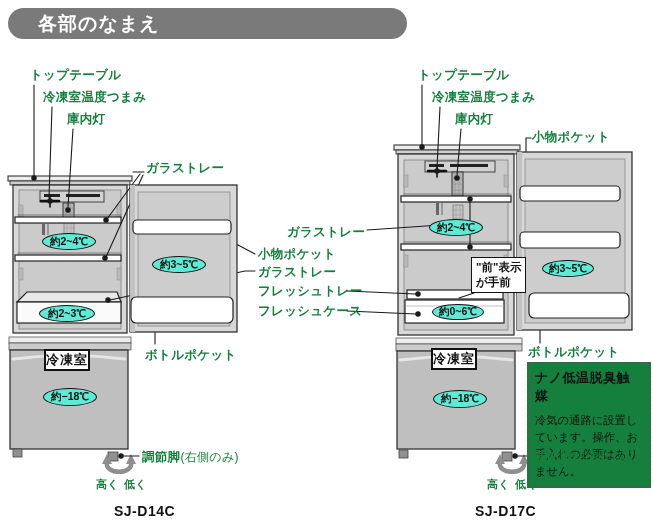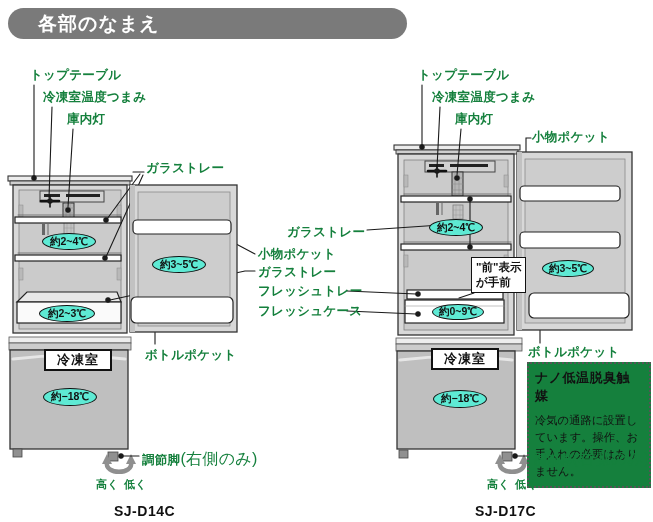--- a/index.html
+++ b/index.html
@@ -10,29 +10,29 @@
           border-radius:16px;color:#ffffff;font-size:19px;font-weight:bold;
           display:flex;align-items:center;padding-left:30px;box-sizing:border-box;z-index:2;
           letter-spacing:1px;}
   .lbl{position:absolute;font-size:12.5px;font-weight:bold;white-space:nowrap;z-index:2;
        letter-spacing:0.3px;color:#15803d;}
   .sm{font-size:11px;}
   .oval{position:absolute;border:1.6px solid #111;border-radius:50%;background:#5eead4;
         font-size:10.5px;font-weight:bold;display:flex;align-items:center;justify-content:center;
         white-space:nowrap;z-index:2;box-sizing:border-box;}
   .boxlabel{position:absolute;border:2px solid #111;background:#fff;font-size:13px;font-weight:bold;
-        padding:0px 11px;z-index:2;white-space:nowrap;letter-spacing:1px;}
+        padding:0px 0;z-index:2;white-space:nowrap;letter-spacing:1px;}
   .callout{position:absolute;border:1.8px solid #111;background:#fff;font-size:11.5px;font-weight:bold;
         line-height:1.3;padding:2px 4px;z-index:3;white-space:nowrap;}
   .nanobox{position:absolute;border:2px dotted #555;background:#15803d;width:124px;box-sizing:border-box;
         padding:5px 6px 6px 6px;z-index:2;}
   .nanobox .t{font-size:13px;font-weight:bold;margin-bottom:7px;letter-spacing:0.5px;}
   .nanobox .b{font-size:11.3px;line-height:1.5;}
   .model{position:absolute;font-size:14px;font-weight:bold;z-index:2;letter-spacing:0.5px;}
-  .note{font-weight:normal;font-size:16px;}
+  .note{font-weight:normal;font-size:12px;}
 </style>
 </head>
 <body>
 
 <div class="page">
 
   <div class="banner">
     <span>各部のなまえ</span>
   </div>
 
@@ -223,21 +223,21 @@
   <div class="lbl" style="left:418px;top:67px;">トップテーブル</div>
   <div class="lbl" style="left:432px;top:89px;">冷凍室温度つまみ</div>
   <div class="lbl" style="left:455px;top:111px;">庫内灯</div>
   <div class="lbl" style="left:532px;top:129px;">小物ポケット</div>
   <div class="oval" style="left:429px;top:219px;width:54px;height:17px;">約2~4℃</div>
   <div class="callout" style="left:471px;top:257px;">
     <div>"前"表示</div>
     <div>が手前</div>
   </div>
   <div class="oval" style="left:542px;top:260px;width:52px;height:17px;">約3~5℃</div>
-  <div class="oval" style="left:432px;top:304px;width:52px;height:16px;">約0~9℃</div>
+  <div class="oval" style="left:432px;top:304px;width:52px;height:16px;">約0~6℃</div>
   <div class="boxlabel" style="left:431px;top:348px;">冷凍室</div>
   <div class="oval" style="left:433px;top:390px;width:54px;height:18px;">約−18℃</div>
   <div class="lbl" style="left:528px;top:344px;">ボトルポケット</div>
   <div class="nanobox" style="left:527px;top:362px;">
     <div class="t">ナノ低温脱臭触媒</div>
     <div class="b">冷気の通路に設置しています。操作、お手入れの必要はありません。</div>
   </div>
   <div class="lbl" style="left:534px;top:449px;"><span>調節脚</span><span class="note">(右側のみ)</span></div>
   <div class="lbl sm" style="left:487px;top:477px;">高く</div>
   <div class="lbl sm" style="left:515px;top:477px;">低く</div>

